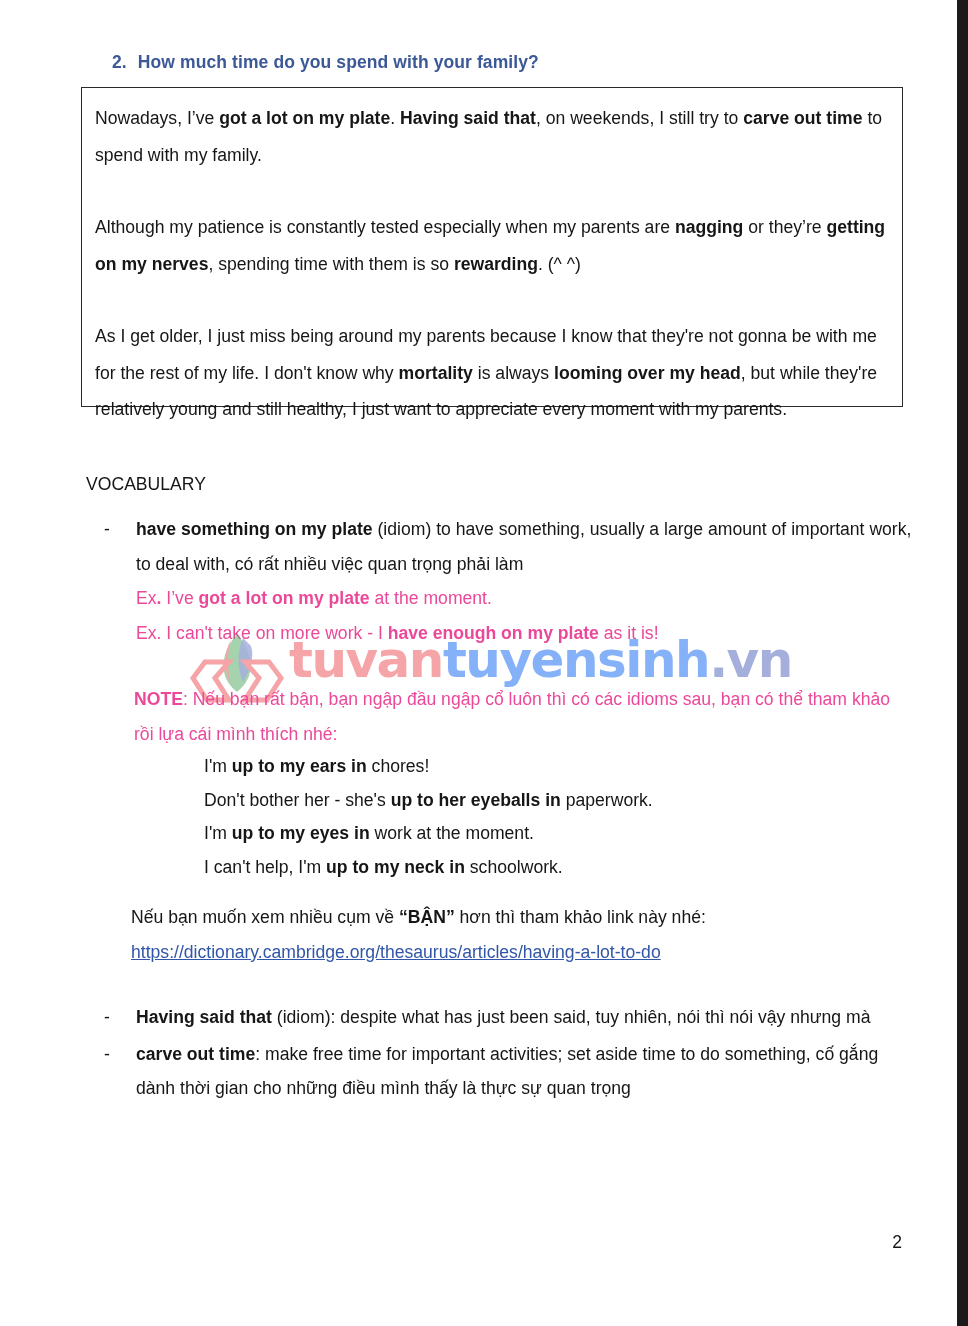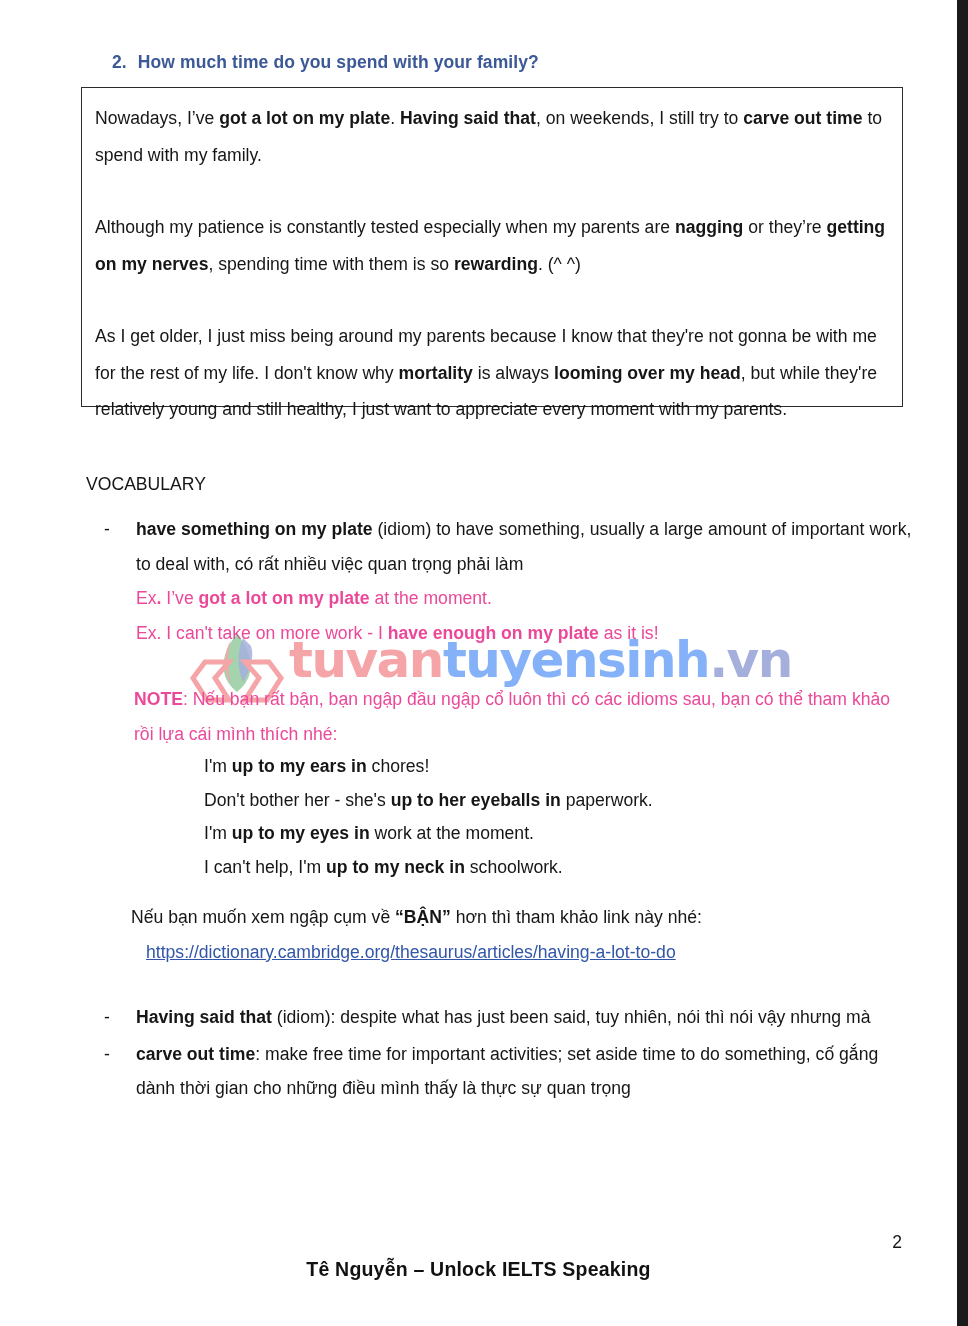--- a/index.html
+++ b/index.html
@@ -142,21 +142,20 @@
     color: #161616;
   }
   .link-para .quoted { font-weight: bold; }
   .link-anchor {
     display: block;
     color: #3156a8;
     text-decoration: underline;
     font-size: 17.6px;
     line-height: 34.5px;
     word-break: break-all;
-    margin-left: 15px;
   }
 
   .tail-bullets {
     position: absolute;
     left: 100px;
     top: 1000px;
     width: 818px;
   }
   .tail-bullets .bullet-item + .bullet-item { margin-top: 2px; }
 
@@ -255,34 +254,33 @@
     <div class="note-para"><b>NOTE</b><span>: Nếu bạn rất bận, bạn ngập đầu ngập cổ luôn thì có các idioms sau, bạn có thể tham khảo rồi lựa cái mình thích nhé:</span></div>
 
     <div class="idiom-list">
       <div><span>I'm </span><b>up to my ears in</b><span> chores!</span></div>
       <div><span>Don't bother her - she's </span><b>up to her eyeballs in</b><span> paperwork.</span></div>
       <div><span>I'm </span><b>up to my eyes in</b><span> work at the moment.</span></div>
       <div><span>I can't help, I'm </span><b>up to my neck in</b><span> schoolwork.</span></div>
     </div>
 
     <div class="link-para">
-      <span>Nếu bạn muốn xem ngập cụm về </span><span class="quoted">“BẬN”</span><span> hơn thì tham khảo link này nhé:</span>
+      <span>Nếu bạn muốn xem nhiều cụm về </span><span class="quoted">“BẬN”</span><span> hơn thì tham khảo link này nhé:</span>
       <a class="link-anchor" href="#">https://dictionary.cambridge.org/thesaurus/articles/having-a-lot-to-do</a>
     </div>
 
     <div class="tail-bullets">
       <div class="bullet-item">
         <span class="dash">-</span>
         <b>Having said that</b><span> (idiom): despite what has just been said, tuy nhiên, nói thì nói vậy nhưng mà</span>
       </div>
       <div class="bullet-item">
         <span class="dash">-</span>
         <b>carve out time</b><span>: make free time for important activities; set aside time to do something, cố gắng dành thời gian cho những điều mình thấy là thực sự quan trọng</span>
       </div>
     </div>
 
     <div class="page-number">2</div>
-    <div class="footer-title">Tê Nguyễn – Unlock IELTS Speaking</div>
 
   </div>
 
   <div class="right-edge-band"></div>
 </div>
 
 </body></html>

